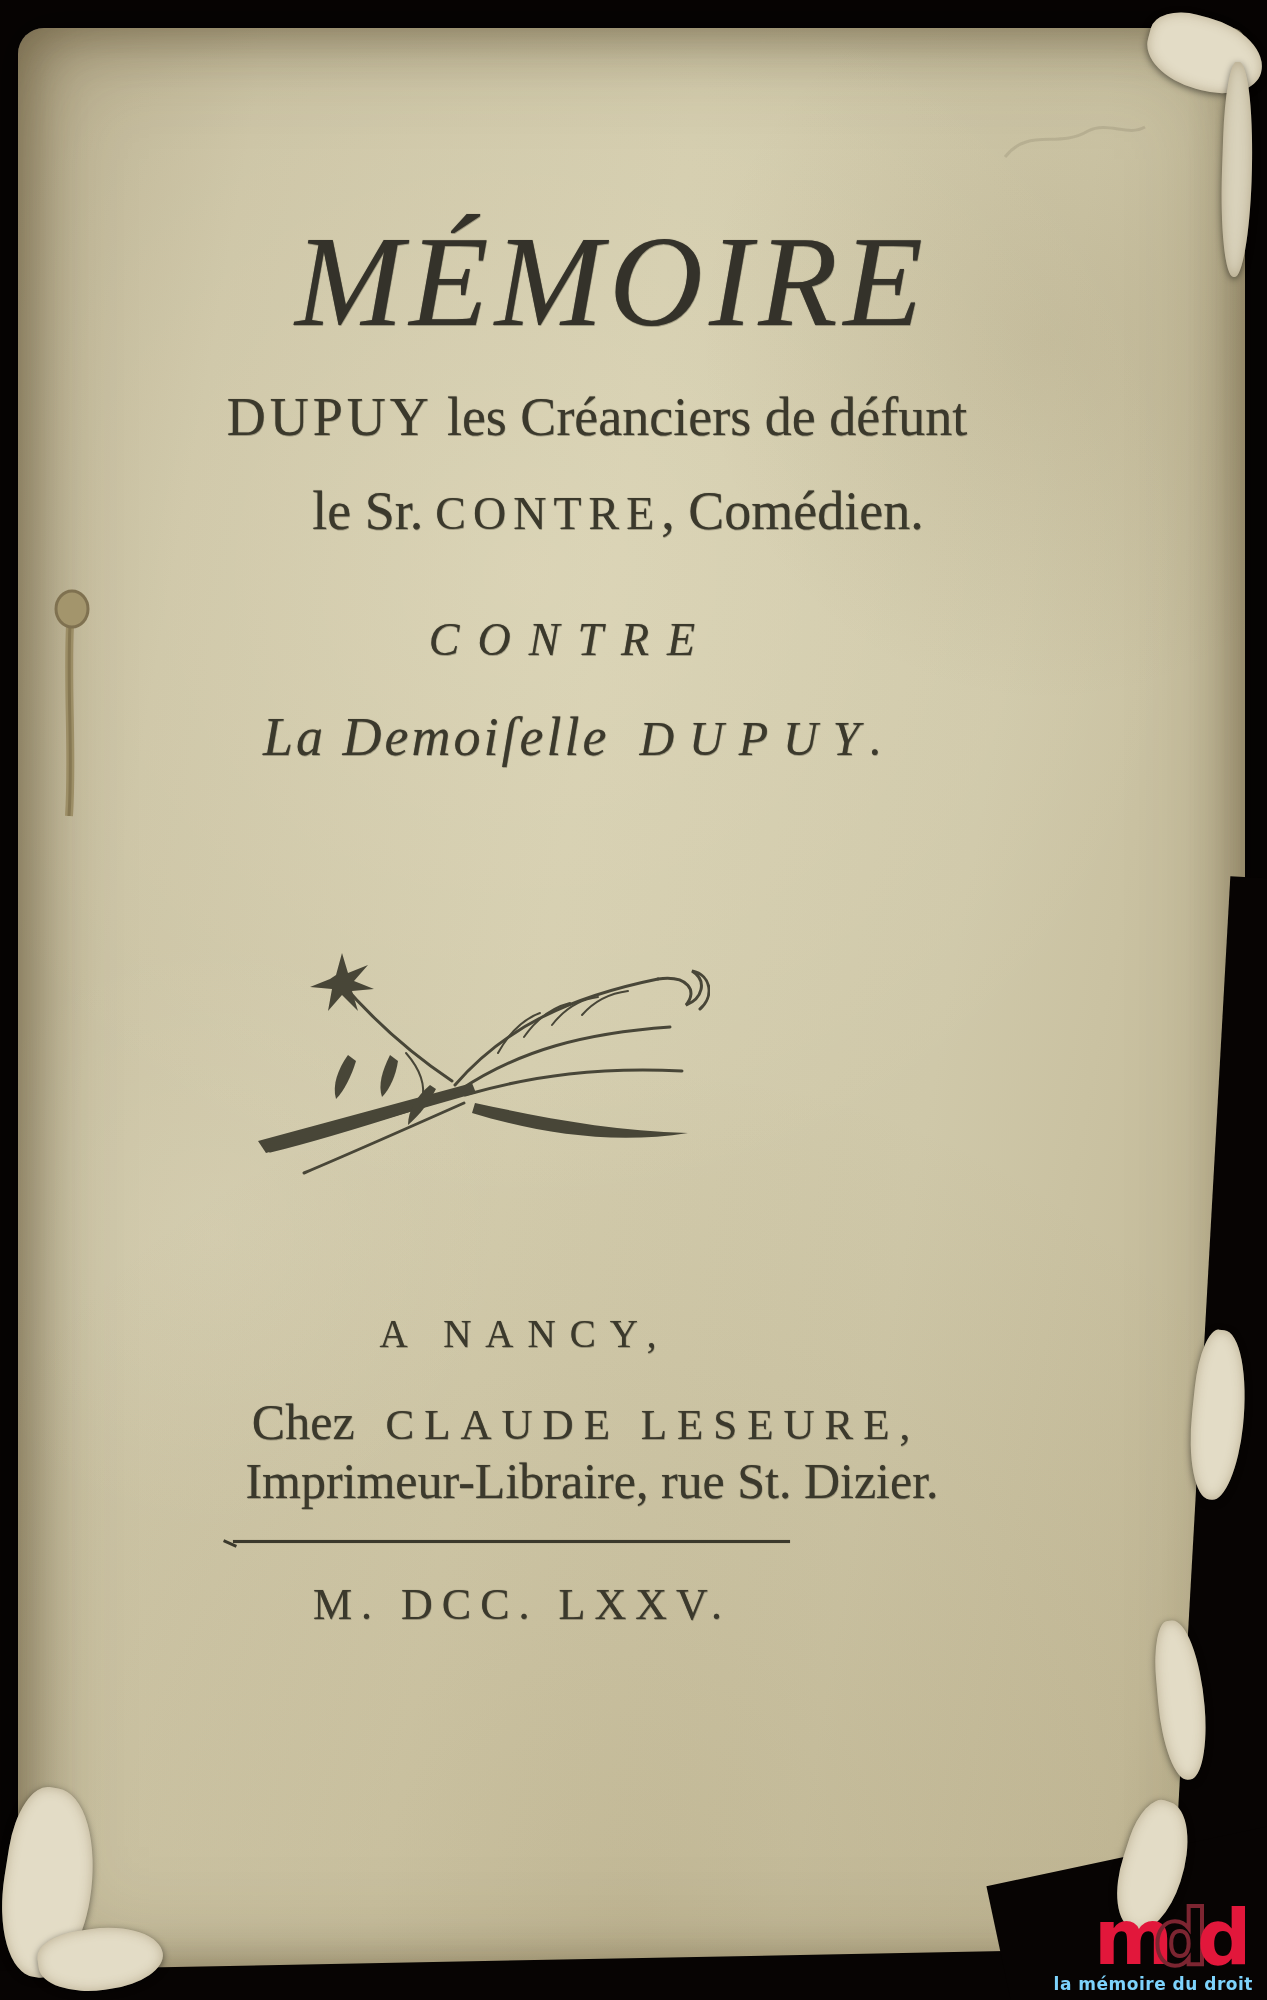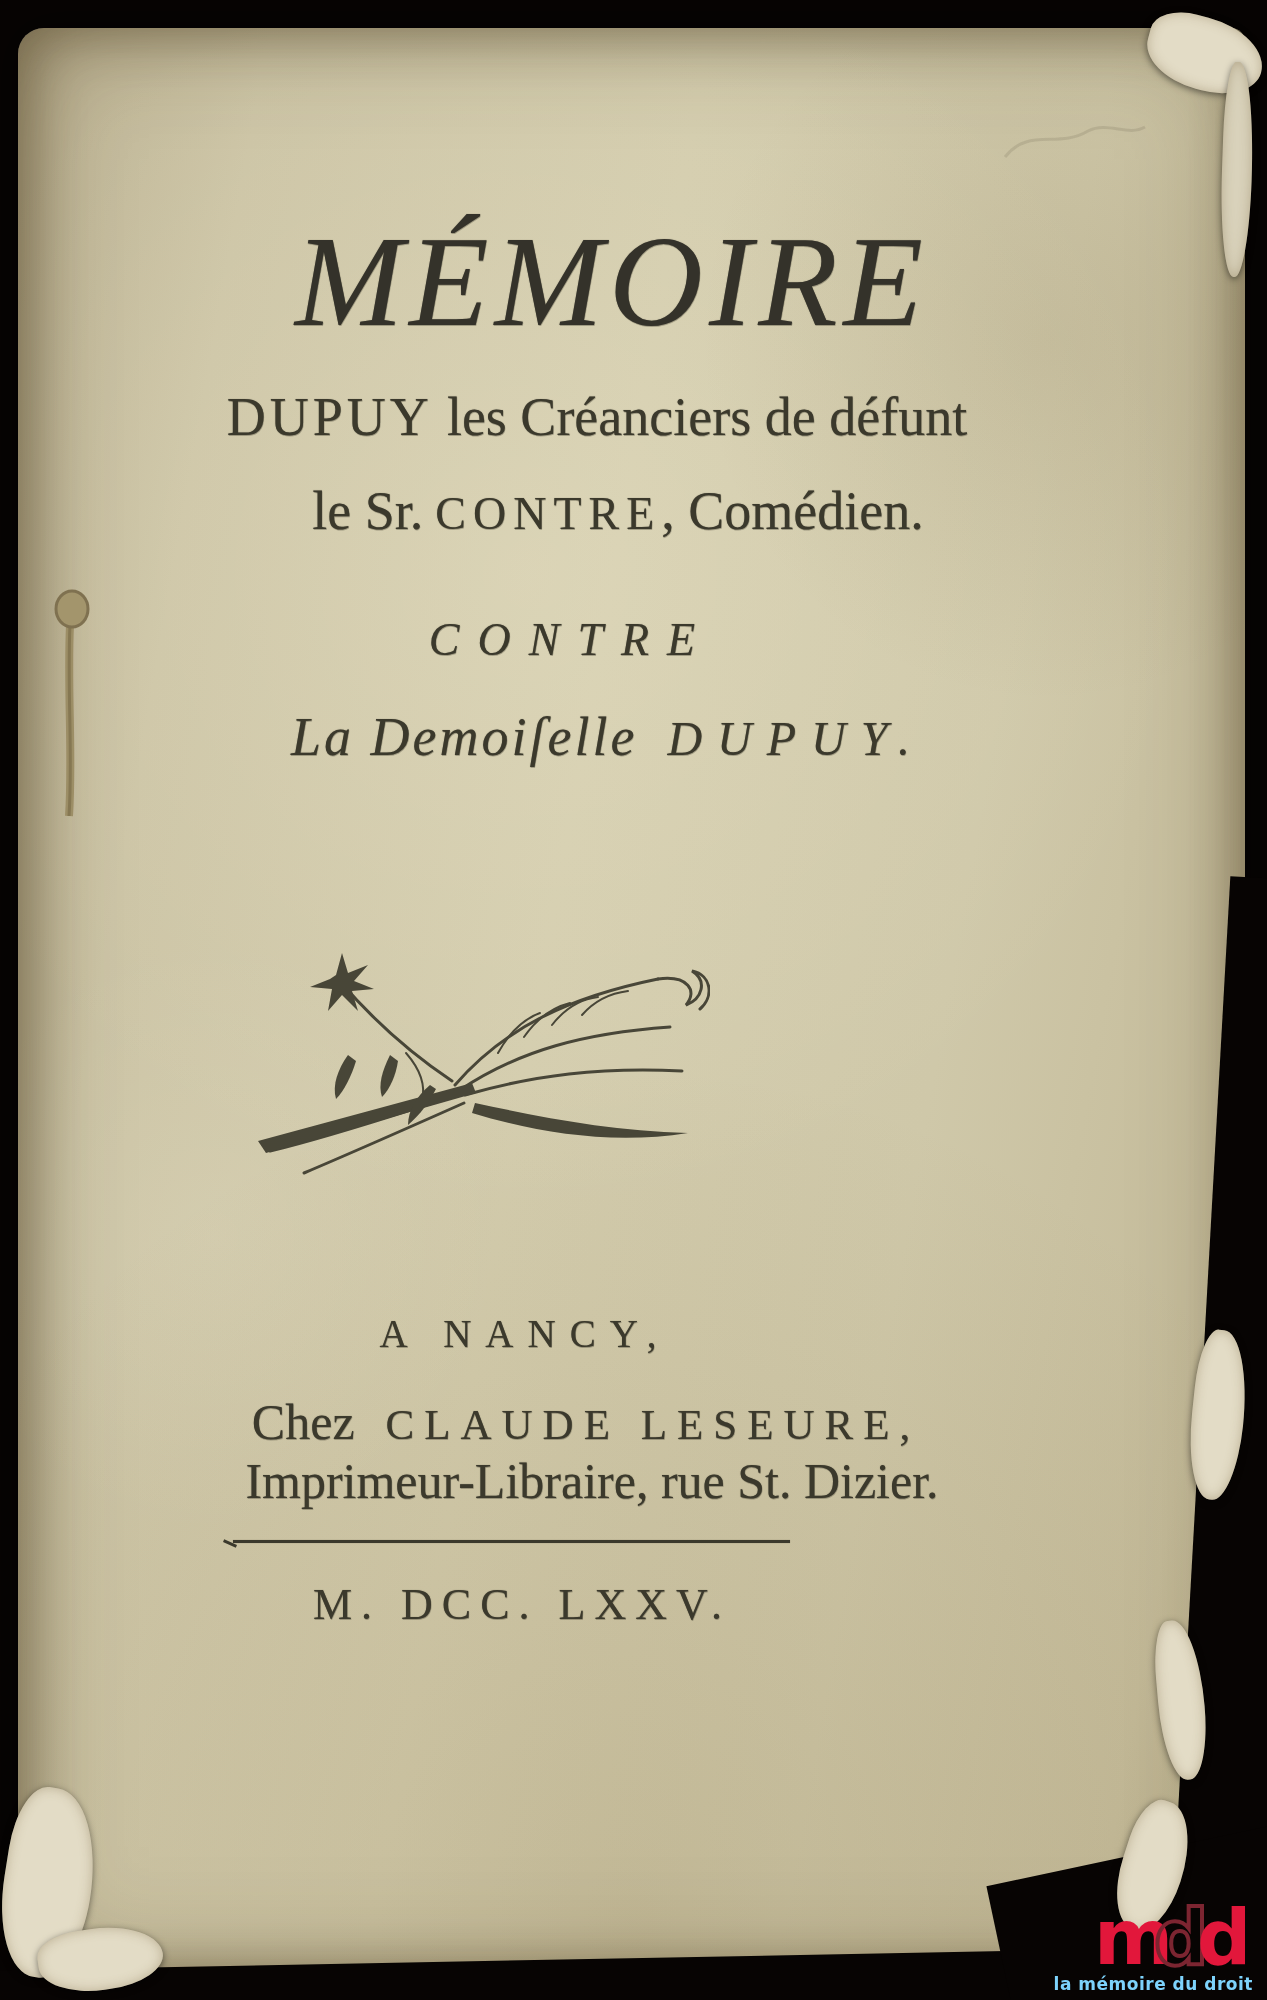--- a/index.html
+++ b/index.html
@@ -96,21 +96,21 @@
     <div class="line t-claim" style="left:579px;top:358px;">
       <span class="lead">DUPUY</span><span>les Créanciers de défunt</span>
     </div>
 
     <div class="line t-party" style="left:600px;top:452px;">
       <span class="lead">le Sr.</span><span class="name">CONTRE</span><span>, Comédien.</span>
     </div>
 
     <div class="line t-versus" style="left:553px;top:576px;margin-top:9px;">CONTRE</div>
 
-    <div class="line t-defendant" style="left:562px;top:678px;margin-left:28px;">
+    <div class="line t-defendant" style="left:562px;top:678px;">
       <span class="lead">La Demoiſelle</span><span class="name">DUPUY.</span>
     </div>
 
     <svg class="ornament" viewBox="0 0 470 250">
       <g stroke="#3d3b2e" fill="none" stroke-width="3" stroke-linecap="round">
         <path d="M215,150 C265,92 330,62 418,44"></path>
         <path d="M220,155 C280,115 345,98 430,92"></path>
         <path d="M225,160 C295,140 360,132 442,136"></path>
         <path d="M418,44 C448,40 458,56 446,70 C462,64 468,46 452,36 C472,40 474,62 460,74"></path>
         <path d="M258,118 C270,96 284,84 300,78" stroke-width="2"></path>

